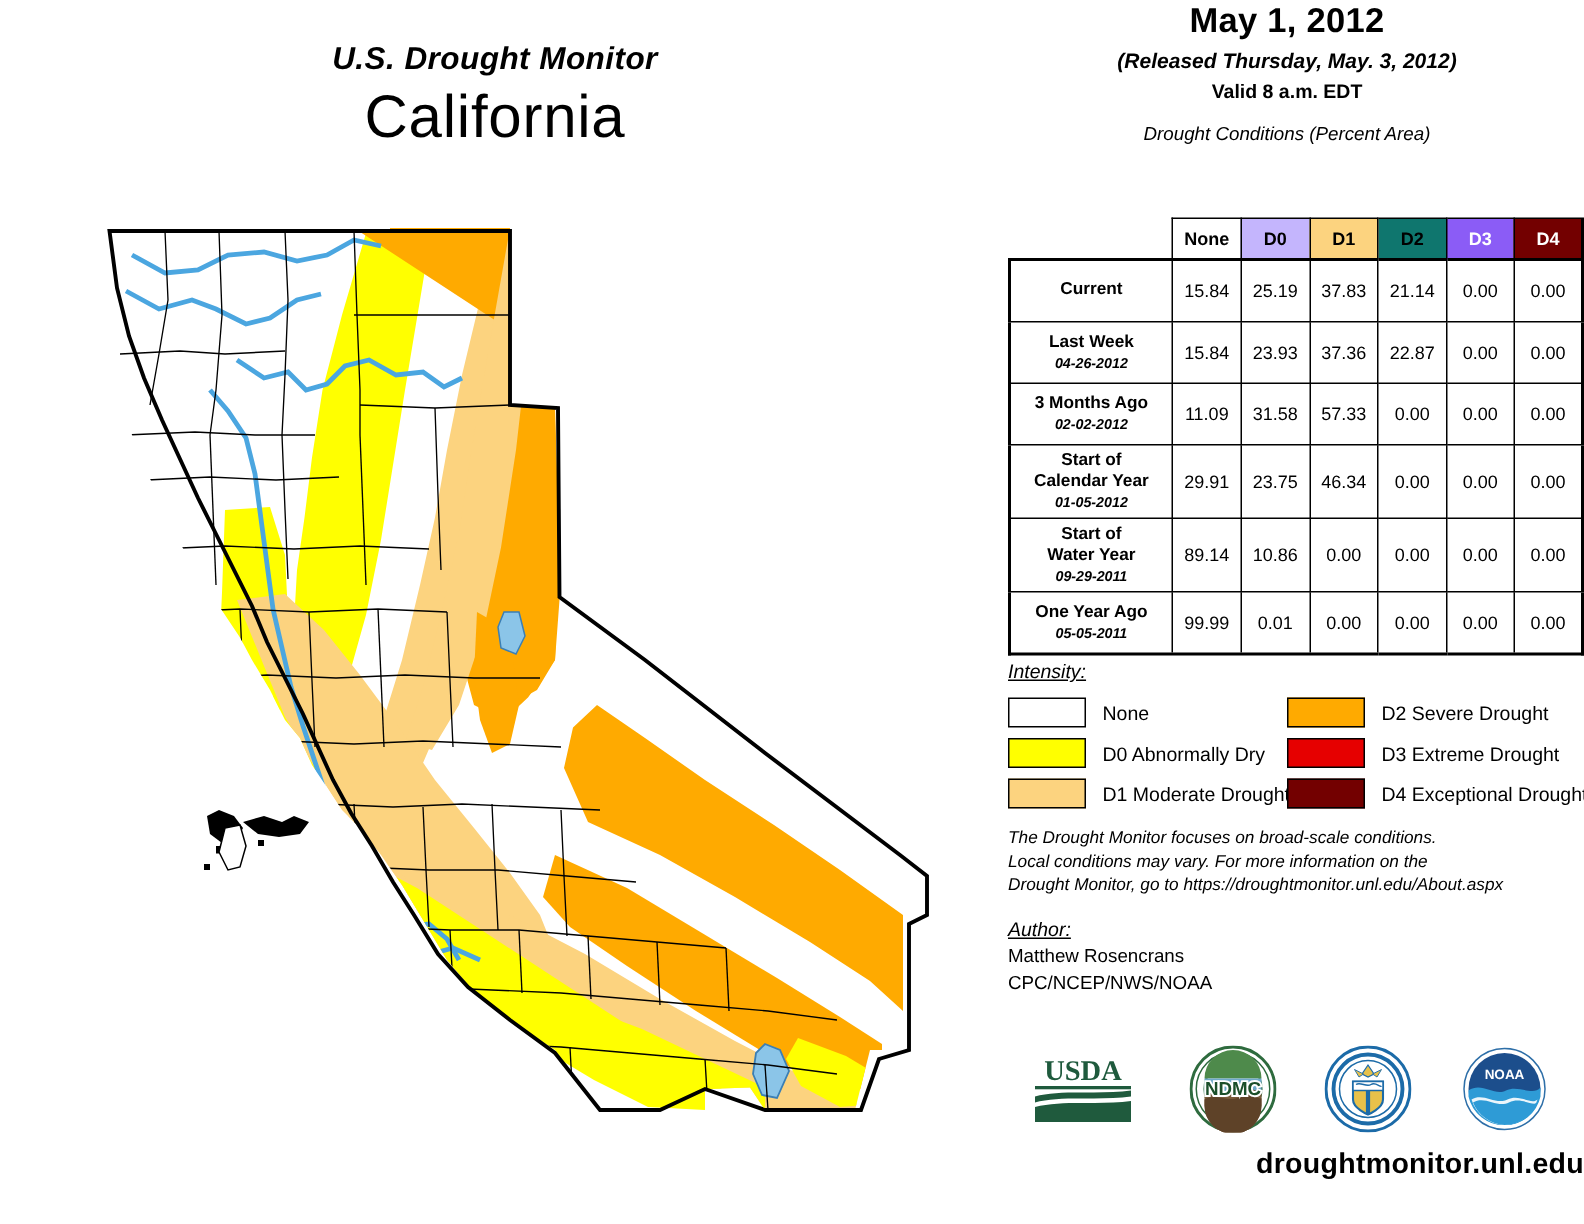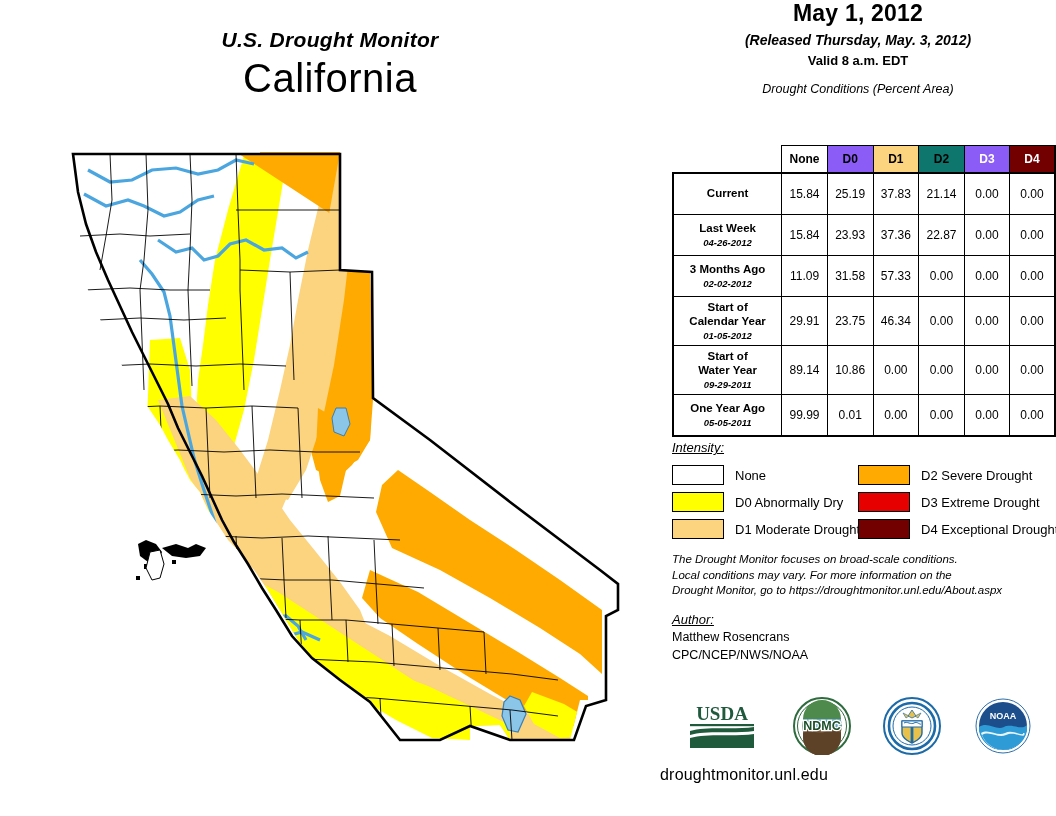--- a/index.html
+++ b/index.html
@@ -62,22 +62,22 @@
          font-size:11.5px;font-style:italic;line-height:1.35;}
   #author{position:absolute;left:12px;top:612px;width:380px;}
   #author-title{font-size:13px;font-style:italic;text-decoration:underline;}
   .author-line{font-size:12.5px;line-height:1.3;margin-top:2px;}
 
   
   #logos{position:absolute;left:0;top:690px;width:396px;height:72px;
          display:flex;align-items:center;justify-content:space-around;padding:0 8px;
          box-sizing:border-box;}
   .logo{flex:none;}
-  #site-url{position:absolute;left:0;top:766px;width:396px;text-align:left;
-            font-size:16px;font-weight:normal;letter-spacing:.2px;}
+  #site-url{position:absolute;left:0;top:766px;width:396px;text-align:right;
+            font-size:19px;font-weight:bold;letter-spacing:.2px;}
 </style>
 </head>
 <body>
 
 <div id="title-block">
   <div id="dm-title">U.S. Drought Monitor</div>
   <div id="state-title">California</div>
 </div>
 
 <div id="map-wrap">
@@ -255,21 +255,21 @@
     <div id="valid">Valid 8 a.m. EDT</div>
   </div>
 
   <div id="table-caption">Drought Conditions (Percent Area)</div>
 
   <table id="dc-table">
     <thead>
       <tr>
         <th class="corner lab-col"></th>
         <th class="hcell" style="background:#FFFFFF;color:#000;">None</th>
-        <th class="hcell" style="background:#8b5cf6;color:#000;">D0</th>
+        <th class="hcell" style="background:#c4b5fd;color:#000;">D0</th>
         <th class="hcell" style="background:#FCD37F;color:#000;">D1</th>
         <th class="hcell" style="background:#0f766e;color:#000;">D2</th>
         <th class="hcell" style="background:#8b5cf6;color:#fff;text-align:center;">D3</th>
         <th class="hcell" style="background:#730000;color:#fff;">D4</th>
       </tr>
     </thead>
     <tbody>
 
       <tr>
         <td class="rowlab lab-col">

